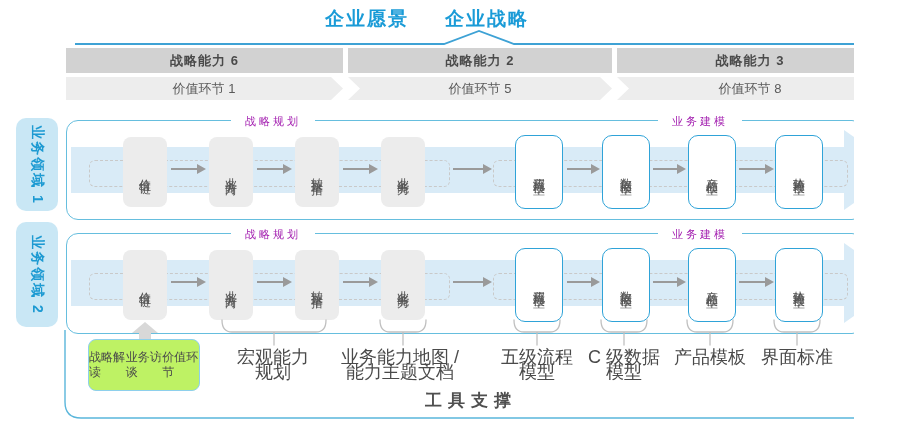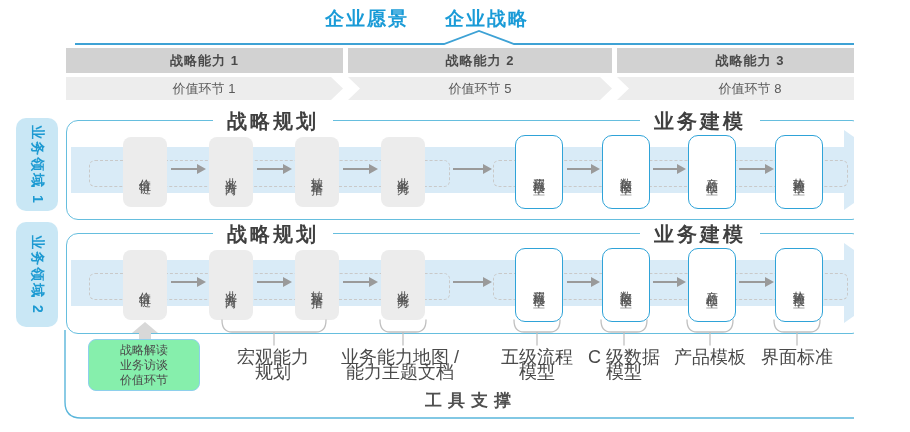--- a/index.html
+++ b/index.html
@@ -42,26 +42,26 @@
         border-radius:10px;display:flex;align-items:center;justify-content:center;}
   .vtext{writing-mode:vertical-rl;text-orientation:upright;font-size:12px;color:#555;
          letter-spacing:2px;line-height:1;}
   .harrow{position:absolute;top:47px;height:2px;background:#9a9a9a;}
   .harrow::after{content:'';position:absolute;right:-9px;top:-4px;width:0;height:0;
                  border-left:9px solid #9a9a9a;border-top:5px solid transparent;
                  border-bottom:5px solid transparent;}
   .a1{left:104px;width:26px}.a2{left:190px;width:26px}.a3{left:276px;width:26px}
   .a4{left:386px;width:30px}.a5{left:500px;width:24px}.a6{left:586px;width:24px}.a7{left:672px;width:26px}
   .sec-header{position:absolute;top:0;transform:translate(-50%,-50%);background:#fff;padding:0 14px;
-              font-size:20px;font-weight:bold;color:#404040;letter-spacing:3px;white-space:nowrap;}
+              font-size:11px;font-weight:normal;color:#a21caf;letter-spacing:3px;white-space:nowrap;}
   .sh-plan{left:206px}.sh-model{left:633px}
 
   
   .note-box{position:absolute;left:88px;top:339px;width:110px;height:50px;border:1px solid #8ed0ec;
-            border-radius:8px;background:#86efac;display:flex;flex-direction:column;align-items:center;
+            border-radius:8px;background:#bef264;display:flex;flex-direction:row;align-items:center;
             justify-content:center;font-size:12px;color:#4a4a4a;line-height:15px;z-index:6;}
   .up-arrow{position:absolute;left:132px;top:322px;width:26px;z-index:6;}
   .ua-head{width:0;height:0;margin:0 auto;border-left:13px solid transparent;
            border-right:13px solid transparent;border-bottom:11px solid #d8d8d8;}
   .ua-stem{width:12px;height:11px;margin:0 auto;background:#d8d8d8;}
   .note{position:absolute;top:350px;transform:translateX(-50%);text-align:center;font-size:18px;
         color:#4a4a4a;line-height:15px;white-space:nowrap;z-index:6;}
   #note1{left:273px}#note2{left:400px}#note3{left:537px}#note4{left:624px}#note5{left:710px}#note6{left:797px}
 
   .footer-label{position:absolute;left:66px;top:389px;width:810px;text-align:center;font-size:17px;
@@ -79,21 +79,21 @@
     <polygon points="66,77 331,77 343,88.5 331,100 66,100" fill="#ededed"></polygon>
     <polygon points="348,77 600,77 612,88.5 600,100 348,100 360,88.5" fill="#ededed"></polygon>
     <polygon points="617,77 871,77 883,88.5 871,100 617,100 629,88.5" fill="#ededed"></polygon>
   </svg>
 
   <div class="title-row">
     <span>企业愿景</span>
     <span>企业战略</span>
   </div>
 
-  <div class="cap-bar" id="cap1">战略能力 1</div>
+  <div class="cap-bar" id="cap1">战略能力 6</div>
   <div class="cap-bar" id="cap2">战略能力 2</div>
   <div class="cap-bar" id="cap3">战略能力 3</div>
 
   <div class="vl-label" id="vl1">价值环节 1</div>
   <div class="vl-label" id="vl2">价值环节 5</div>
   <div class="vl-label" id="vl3">价值环节 8</div>
 
   <div class="domain-label" id="dom1">
     <span>业务领域 1</span>
   </div>

